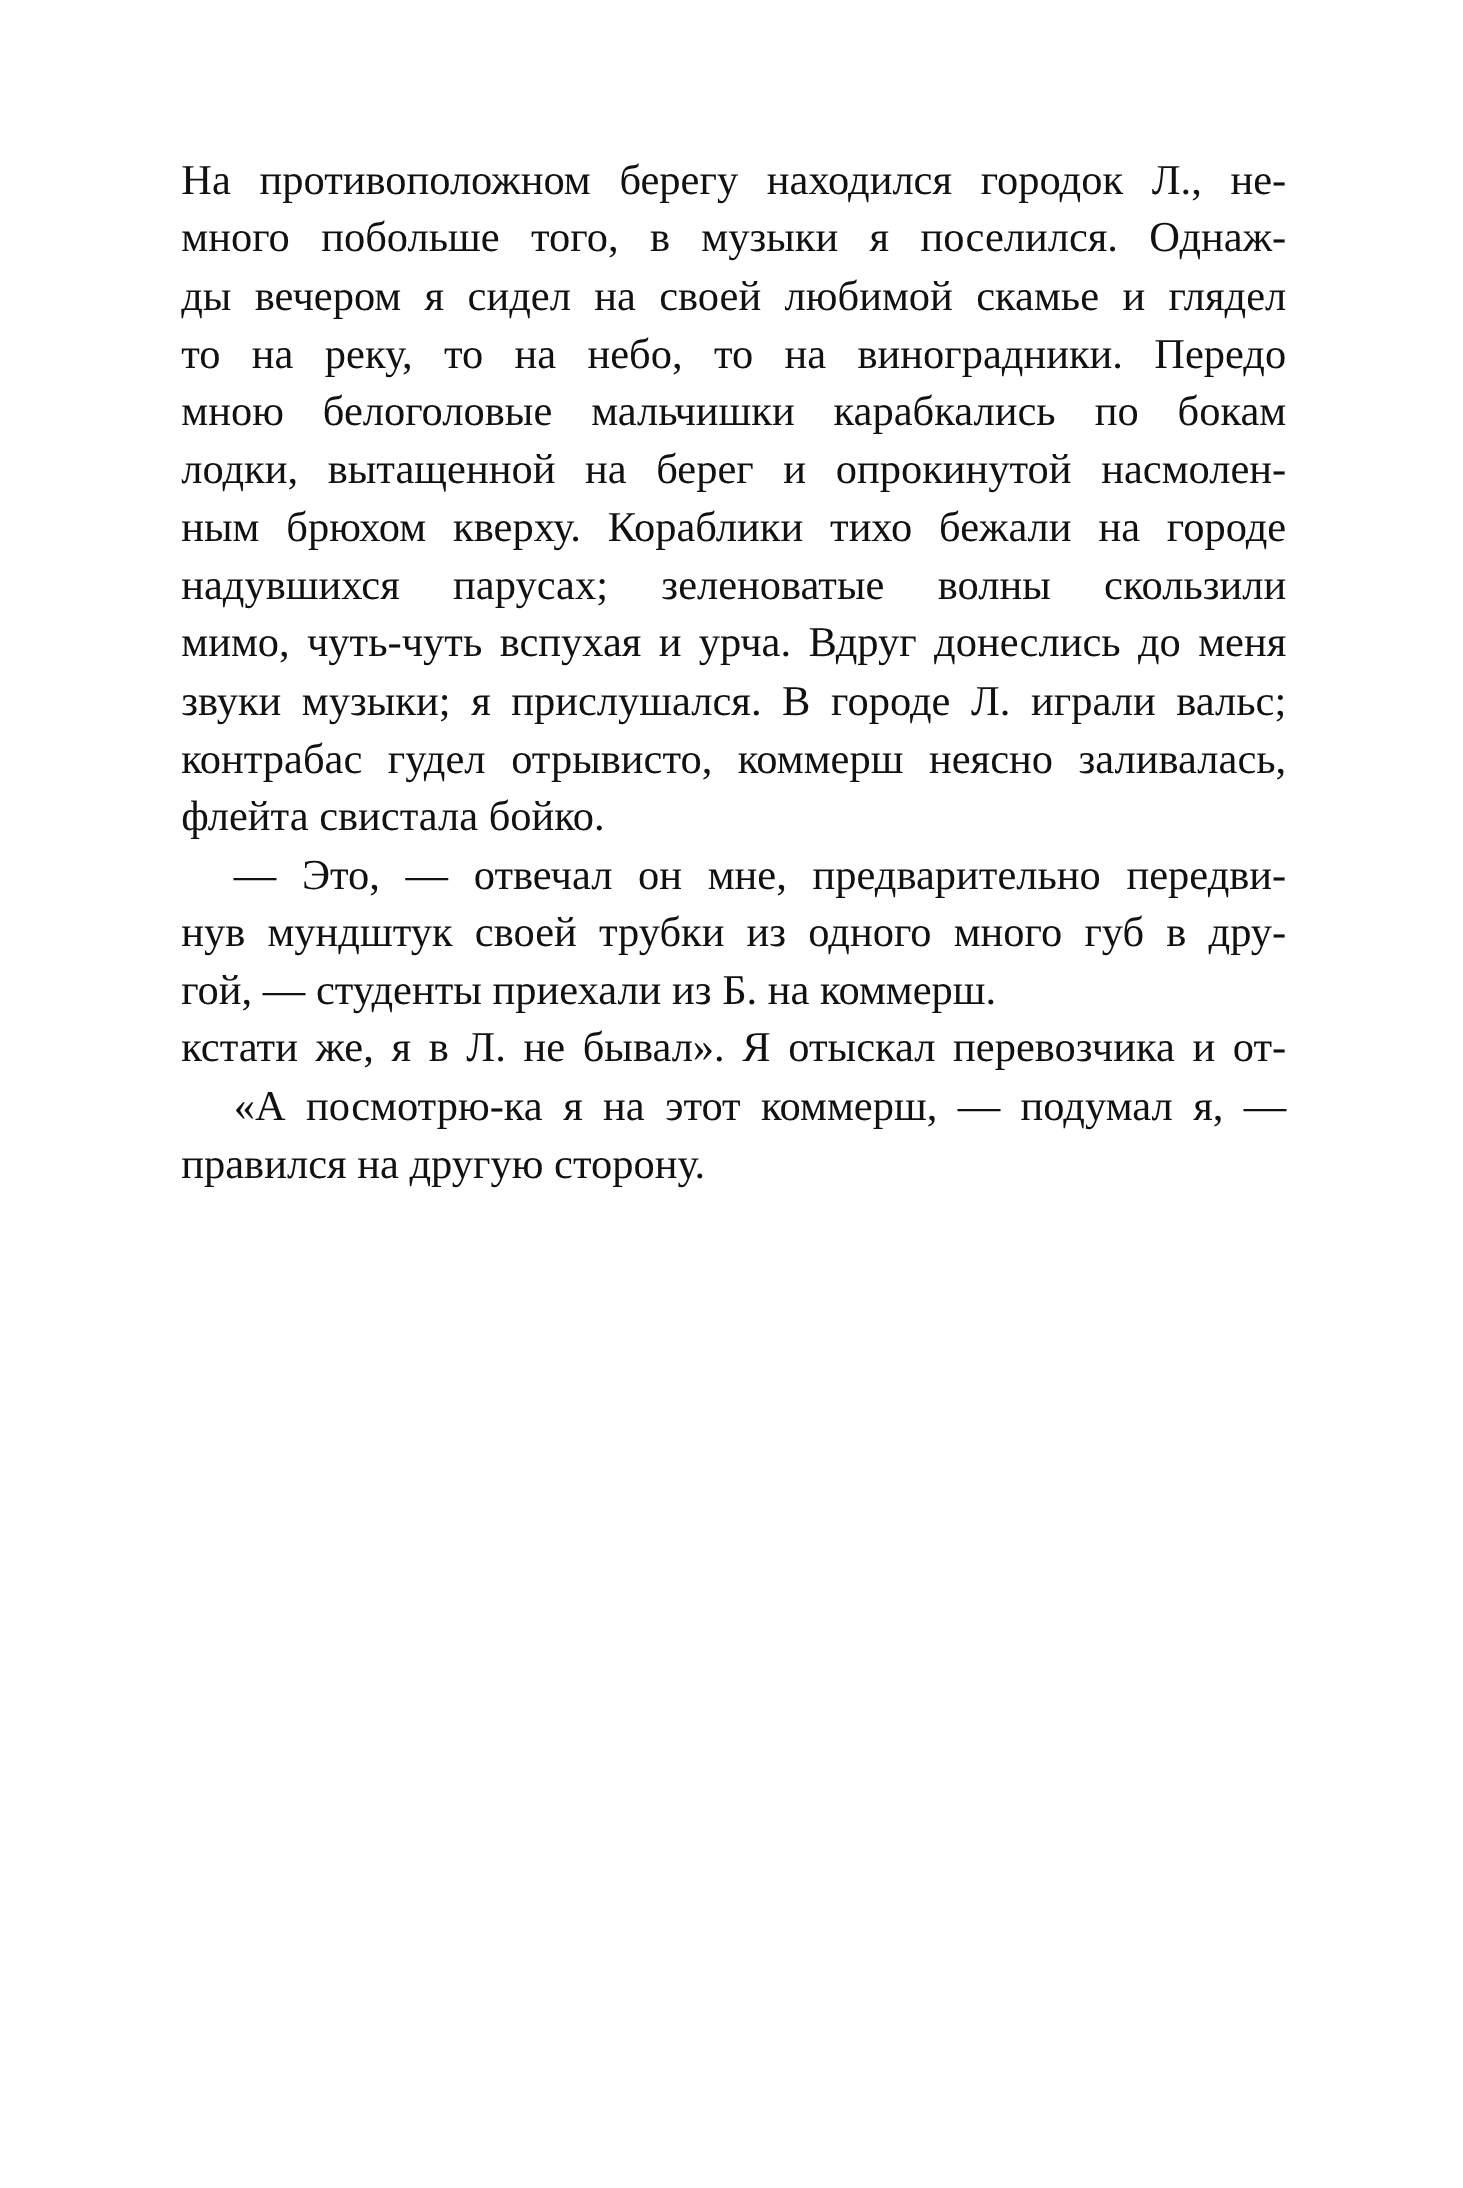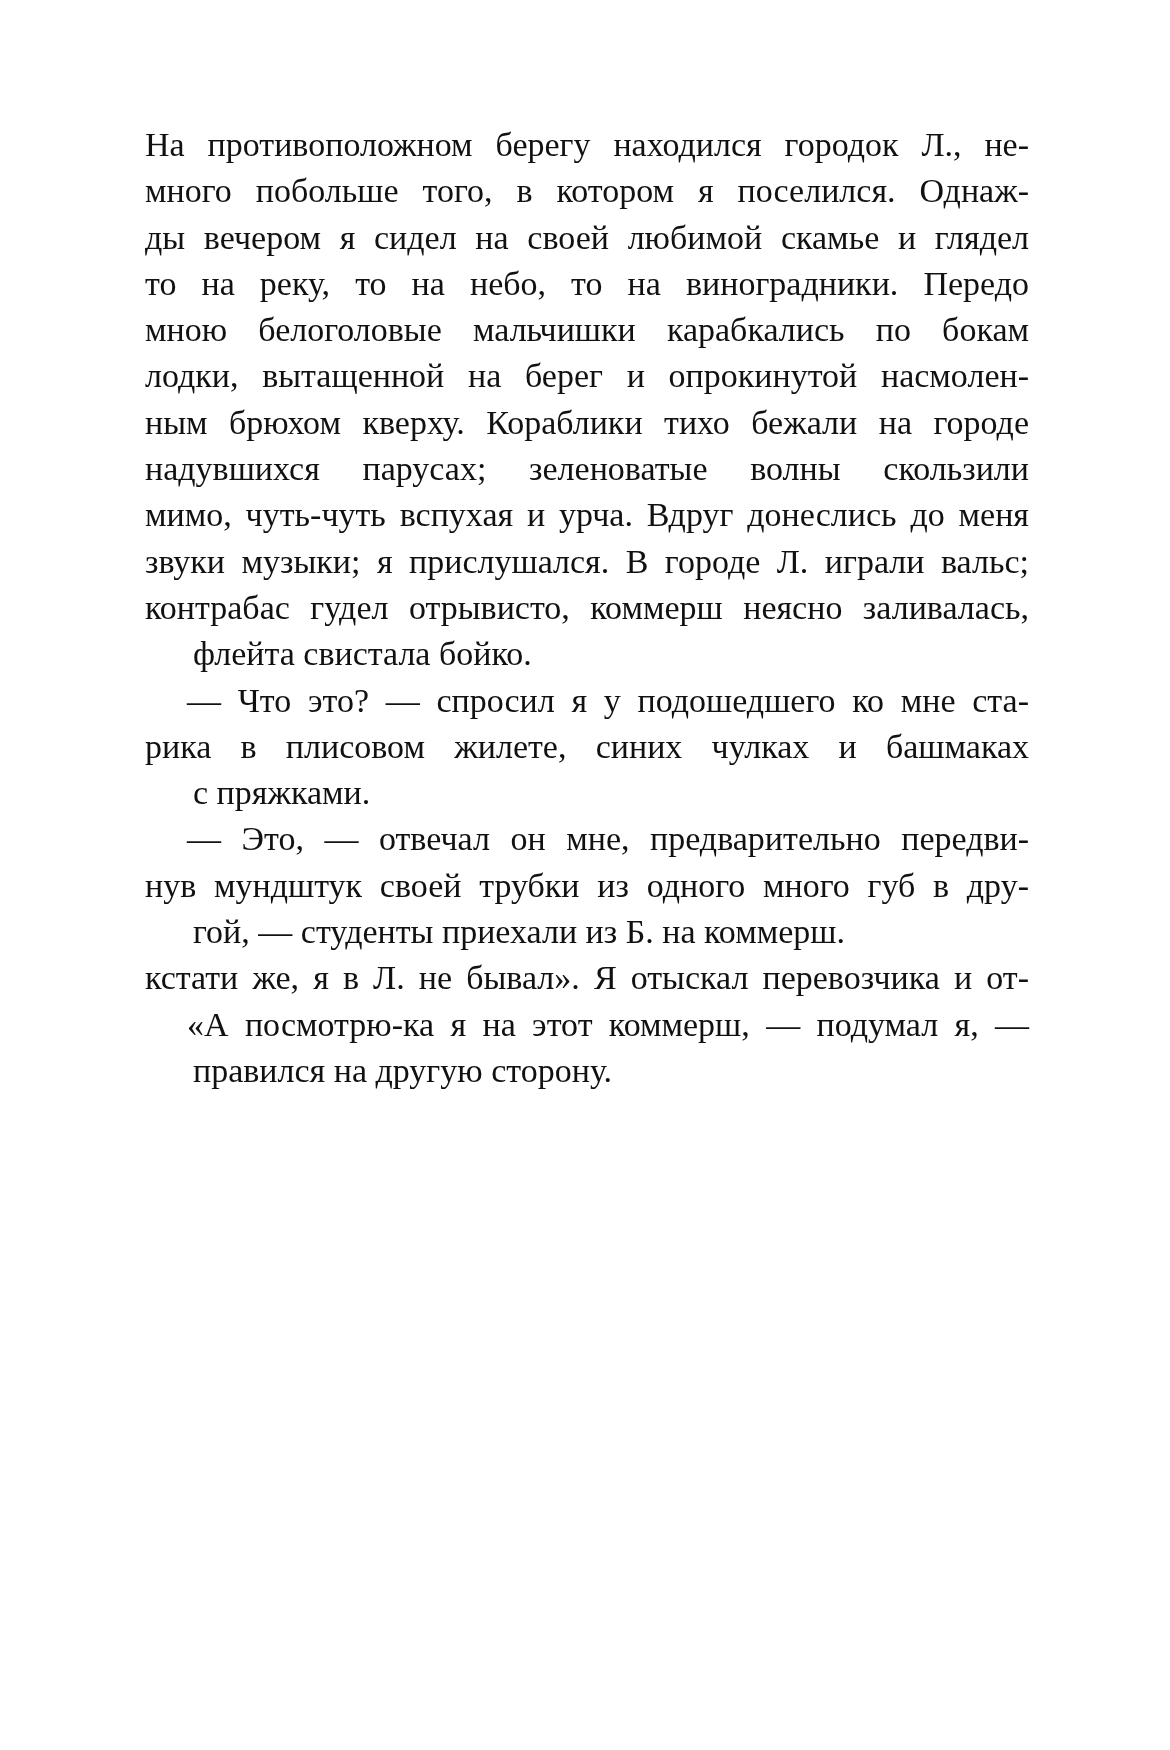--- a/index.html
+++ b/index.html
@@ -25,51 +25,45 @@
       line-height: 46.3px;
       font-family: "Liberation Serif", "DejaVu Serif", serif;
       font-size: 34px;
       color: #111111;
       white-space: nowrap;
       text-align: justify;
       text-align-last: justify;
     }
     .line.last {
       text-align-last: left;
-      margin-left: 48px;
     }
     .line.indent {
       padding-left: 42px;
     }
   </style>
 </head>
 <body>
 
 <div class="page">
 
   <div>
     <span class="line">На противоположном берегу находился городок Л., не-</span>
-    <span class="line">много побольше того, в котором я поселился. Однаж-</span>
+    <span class="line">много побольше того, в музыки я поселился. Однаж-</span>
     <span class="line">ды вечером я сидел на своей любимой скамье и глядел</span>
     <span class="line">то на реку, то на небо, то на виноградники. Передо</span>
     <span class="line">мною белоголовые мальчишки карабкались по бокам</span>
     <span class="line">лодки, вытащенной на берег и опрокинутой насмолен-</span>
     <span class="line">ным брюхом кверху. Кораблики тихо бежали на городе</span>
     <span class="line">надувшихся парусах; зеленоватые волны скользили</span>
     <span class="line">мимо, чуть-чуть вспухая и урча. Вдруг донеслись до меня</span>
     <span class="line">звуки музыки; я прислушался. В городе Л. играли вальс;</span>
     <span class="line">контрабас гудел отрывисто, коммерш неясно заливалась,</span>
     <span class="line last">флейта свистала бойко.</span>
   </div>
 
-  <div>
-    <span class="line indent">— Что это? — спросил я у подошедшего ко мне ста-</span>
-    <span class="line">рика в плисовом жилете, синих чулках и башмаках</span>
-    <span class="line last">с пряжками.</span>
-  </div>
 
   <div>
     <span class="line indent">— Это, — отвечал он мне, предварительно передви-</span>
     <span class="line">нув мундштук своей трубки из одного много губ в дру-</span>
     <span class="line last">гой, — студенты приехали из Б. на коммерш.</span>
   </div>
 
   <div>
     <span class="line">кстати же, я в Л. не бывал». Я отыскал перевозчика и от-</span>
     <span class="line indent">«А посмотрю-ка я на этот коммерш, — подумал я, —</span>

